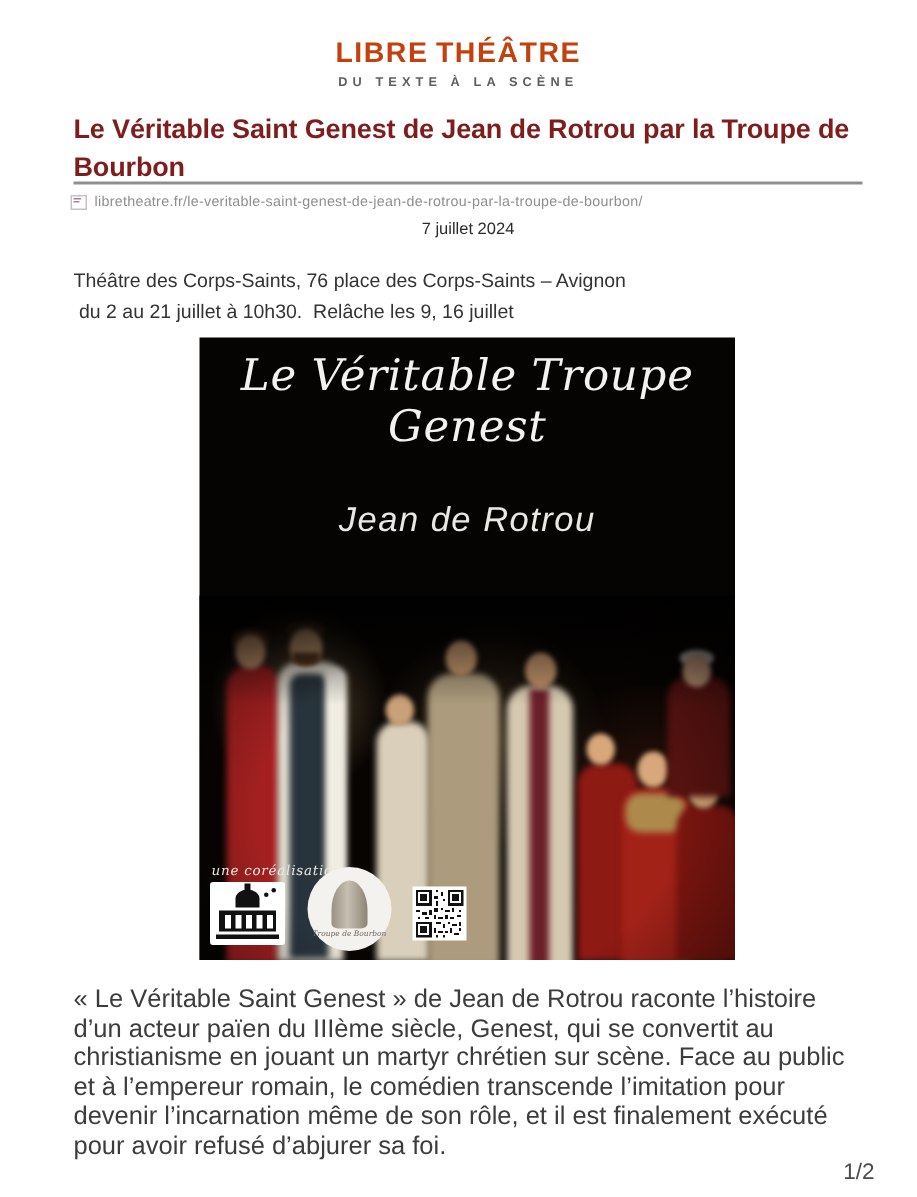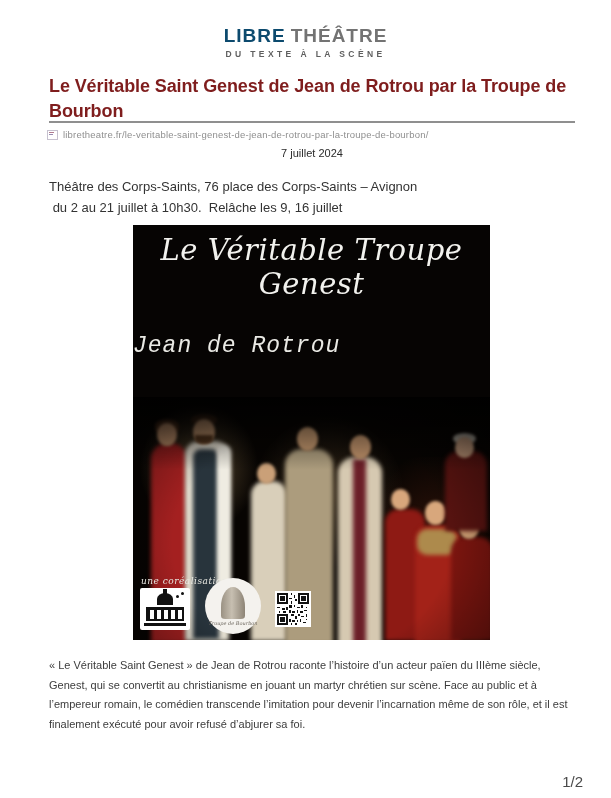--- a/index.html
+++ b/index.html
@@ -6,22 +6,22 @@
   body{
     width:611px;height:798px;background:#ffffff;
     font-family:"Liberation Sans", sans-serif;
     color:#3a3a3a;position:relative;overflow:hidden;
   }
   .page{position:relative;width:611px;height:798px;background:#fff;}
 
   
   .logo-block{position:absolute;top:26px;left:0;width:611px;text-align:center;}
   .logo-line{font-weight:bold;font-size:19px;letter-spacing:1px;line-height:1;}
-  .logo-libre{color:#0c4a6e;}
-  .logo-theatre{color:#737373;margin-left:5px;}
+  .logo-libre{color:#c2410c;}
+  .logo-theatre{color:#c2410c;margin-left:5px;}
   .logo-tagline{margin-top:4px;font-size:8.5px;color:#5f5f5f;letter-spacing:3.4px;font-weight:bold;}
 
   
   .article-title{
     position:absolute;top:74px;left:49px;width:525px;
     font-size:18px;font-weight:bold;color:#7f1d1d;line-height:1.38;letter-spacing:-0.1px;
   }
   .rule{position:absolute;top:121px;left:49px;width:526px;border-top:2px solid #8f8f8f;}
   .url-row{position:absolute;top:128px;left:46px;width:520px;display:flex;align-items:center;gap:5px;}
   .favicon{width:12px;height:12px;position:relative;flex:0 0 auto;opacity:.8;}
@@ -37,22 +37,22 @@
   .poster{
     position:absolute;top:225px;left:133px;width:357px;height:415px;
     background:#060403;overflow:hidden;
   }
   .poster-title{
     position:absolute;top:8px;left:0;width:100%;text-align:center;
     font-family:"DejaVu Serif", serif;font-style:italic;
     font-size:29px;color:#f2f2ee;letter-spacing:.5px;
   }
   .poster-author{
-    position:absolute;top:108px;left:0;width:100%;
-    font-family:Liberation Mono, monospace;font-style:italic;
+    position:absolute;top:108px;left:0;width:100%;text-align:center;
+    font-family:Liberation Sans, sans-serif;font-style:italic;
     font-size:23px;color:#e9e9e4;letter-spacing:1px;
   }
 
   
   .photo{position:absolute;left:0;bottom:0;width:357px;height:243px;background:#070402;}
   .photo *{position:absolute;}
   .glowL{left:6px;top:6px;width:120px;height:130px;border-radius:50%;
     background:radial-gradient(ellipse at center,rgba(224,186,120,.38),rgba(0,0,0,0) 70%);}
   .glowC{left:120px;top:20px;width:150px;height:150px;border-radius:50%;
     background:radial-gradient(ellipse at center,rgba(190,150,95,.25),rgba(0,0,0,0) 72%);}
@@ -112,21 +112,21 @@
   .logo-badge{position:absolute;left:72px;bottom:6px;width:56px;height:56px;background:#f4f2ee;border-radius:50%;
     display:flex;flex-direction:column;align-items:center;justify-content:center;}
   .bell{width:24px;height:32px;background:linear-gradient(90deg,#9a9183,#c7bfb1 45%,#8d8476);
     border-radius:50% 50% 18% 18%/62% 62% 10% 10%;}
   .badge-label{margin-top:2px;font-family:"DejaVu Serif", serif;font-style:italic;
     font-size:5px;color:#6d675e;line-height:1;}
   .qr{position:absolute;left:142px;bottom:13px;width:36px;height:36px;background:#fff;padding:2px;box-sizing:border-box;}
 
   
   .body-text{position:absolute;top:656px;left:49px;width:532px;
-    font-size:11px;color:#3c3c3c;line-height:19.5px;}
+    font-size:17px;color:#3c3c3c;line-height:19.5px;}
   .page-num{position:absolute;right:28px;bottom:8px;font-size:15px;color:#4a4a4a;}
 </style>
 </head>
 <body>
 
 <div class="page">
 
   <div class="logo-block">
     <div class="logo-line">
       <span class="logo-libre">LIBRE</span><span class="logo-theatre">THÉÂTRE</span>

